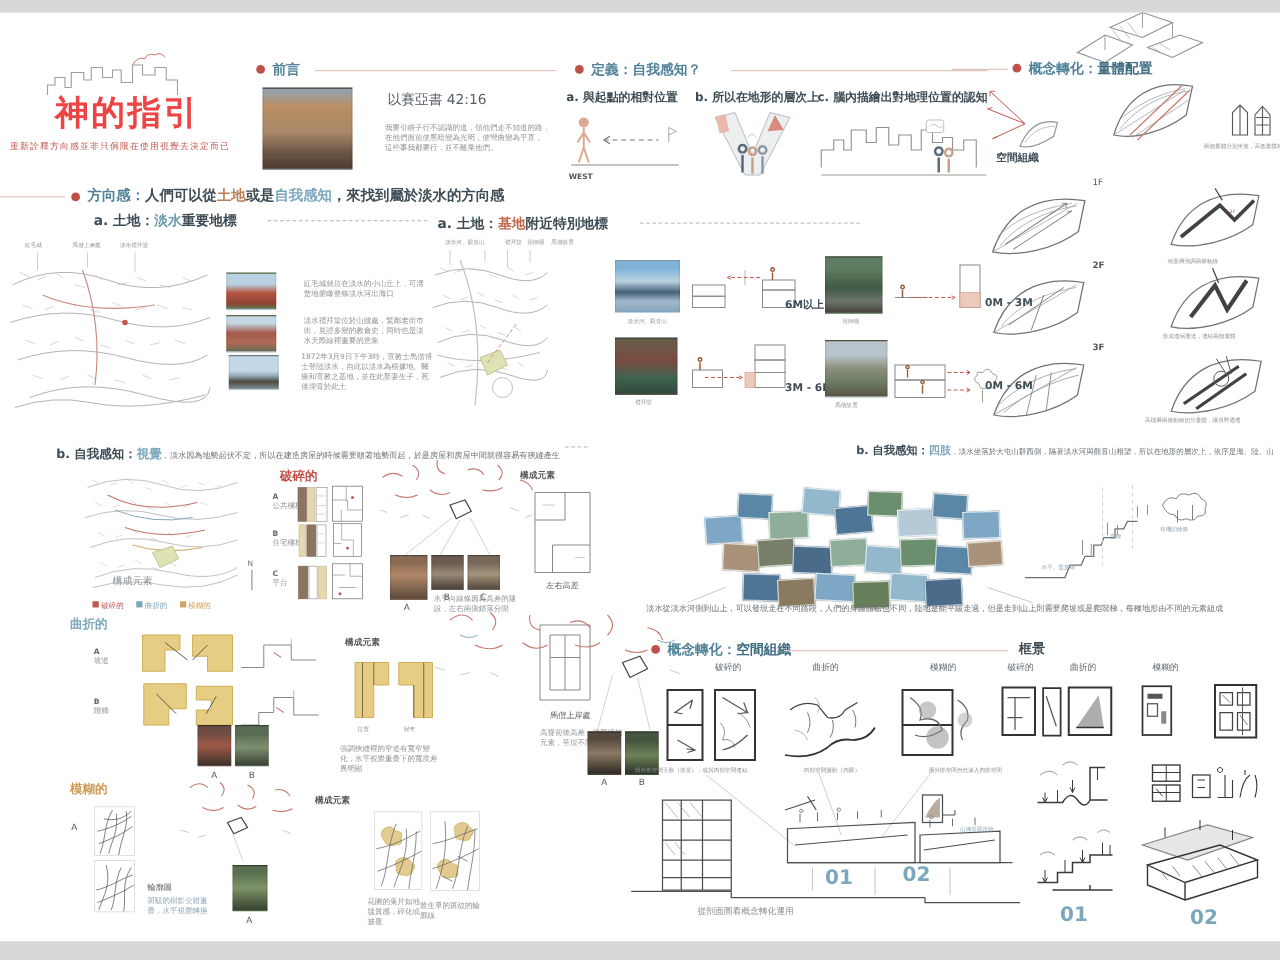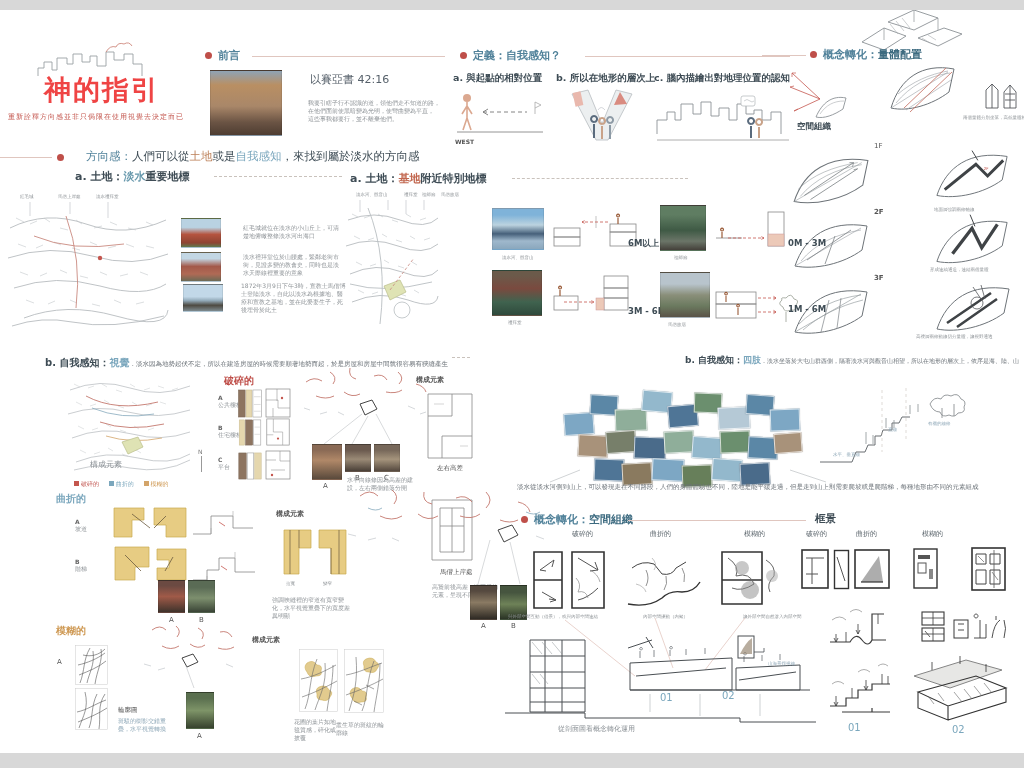--- a/index.html
+++ b/index.html
@@ -12,21 +12,21 @@
 .dline{position:absolute;height:0;border-top:1px dashed #c9c2bc}
 .h-teal{color:#51829a;font-weight:bold;font-size:11px;white-space:nowrap}
 .h-teal b{color:#3d6b80}
 .h-dark{color:#3e4c55;font-weight:bold;white-space:nowrap}
 .cap{color:#8f9498;font-size:6px;line-height:1.35}
 .micro{font-size:6px;transform:scale(.75);transform-origin:0 0;color:#8f9498;white-space:nowrap}
 .tag{font-size:7px;color:#555}
 .blue{color:#7ba7bd}.red{color:#bf4f49}.orange{color:#cf9a55}.land{color:#bc7f57}.sitered{color:#c2674f}
 .sublabel{font-size:10px;font-weight:bold;white-space:nowrap}
 .dist{font-size:8.5px;font-weight:bold;color:#3e4c55;white-space:nowrap}
-.mk{font-size:10px;font-weight:normal;color:#7ba7bd}
+.mk{font-size:16px;font-weight:bold;color:#7ba7bd}
 .ph{position:absolute;border:1px solid rgba(0,0,0,.08)}
 .cat{font-size:7px;color:#5a646b;white-space:nowrap}
 .nwrap{white-space:nowrap}
 svg{position:absolute;overflow:visible}
 .collage-item{position:absolute;border:1px solid rgba(255,255,255,.7);box-shadow:0 0 1px rgba(0,0,0,.35)}
 </style>
 </head>
 <body>
 
 <div class="bar" style="top:0;height:10px"></div>
@@ -144,21 +144,21 @@
 <svg class="abs" style="left:933px;top:276px" width="80" height="62" viewBox="0 0 80 60">
   <path d="M4,52 C14,22 38,6 76,12 L71,36 C52,50 24,56 4,52 Z" fill="none" stroke="#6d7378" stroke-width="1"></path>
   <path d="M14,46 L58,16 M24,50 L64,22" stroke="#3f4346" stroke-width="2.6"></path>
   <circle cx="44" cy="26" r="6" fill="none" stroke="#55585c" stroke-width="0.8"></circle>
   <path d="M40,10 l8,12 M48,8 l4,14" stroke="#55585c" stroke-width="0.8"></path>
 </svg>
 <div class="abs micro" style="left:916px;top:333px">高樓層兩條動線切分量體，讓視野通透</div>
 
 <div class="hline" style="left:0;top:157px;width:52px"></div>
 <div class="bullet" style="left:57px;top:154px"></div>
-<div class="abs nwrap" style="left:86px;top:149px;font-size:11.5px;font-weight:normal">
+<div class="abs nwrap" style="left:70px;top:149px;font-size:11.5px;font-weight:bold">
   <span style="color:#51829a">方向感：</span><span style="color:#3e4c55">人們可以從</span><span class="land">土地</span><span style="color:#3e4c55">或是</span><span class="blue">自我感知</span><span style="color:#3e4c55">，來找到屬於淡水的方向感</span>
 </div>
 
 <div class="abs nwrap" style="left:75px;top:169px;font-size:11px;font-weight:bold">
   <span style="color:#3e4c55">a. 土地：</span><span style="color:#6899ad">淡水</span><span style="color:#3e4c55">重要地標</span>
 </div>
 <div class="dline" style="left:214px;top:176px;width:128px"></div>
 <div class="abs micro" style="left:20px;top:193px">紅毛城</div>
 <div class="abs micro" style="left:58px;top:193px">馬偕上岸處</div>
 <div class="abs micro" style="left:96px;top:193px">淡水禮拜堂</div>
@@ -230,21 +230,21 @@
 <div class="abs dist" style="left:788px;top:238px">0M - 3M</div>
 <div class="ph" style="left:660px;top:272px;width:50px;height:46px;background:linear-gradient(180deg,#b8c4cc 25%,#8a8f7a 50%,#6b7a5f 75%,#5a5348 100%)"></div>
 <div class="abs micro" style="left:668px;top:321px">馬偕故居</div>
 <svg class="abs" style="left:714px;top:288px" width="84" height="38" viewBox="0 0 84 38">
   <rect x="2" y="4" width="40" height="12" fill="none" stroke="#888" stroke-width="0.8"></rect>
   <rect x="2" y="16" width="40" height="14" fill="none" stroke="#888" stroke-width="0.8"></rect>
   <path d="M12,8 v6 M12,7 a1.3,1.3 0 1 1 .1,0 M24,20 v7 M24,19 a1.3,1.3 0 1 1 .1,0" stroke="#9a5b38" stroke-width="1.1" fill="none"></path>
   <path d="M44,10 H62 m0,0 l-3,-2 m3,2 l-3,2 M44,24 H62 m0,0 l-3,-2 m3,2 l-3,2" stroke="#c4564e" stroke-width="0.8" stroke-dasharray="3,2" fill="none"></path>
   <path d="M72,10 q5,-6 8,1 q6,1 2,6 q2,6 -5,5 q-7,3 -8,-3 q-6,-3 -1,-7 q-2,-3 4,-2 M72,24 v10" fill="none" stroke="#8a9184" stroke-width="0.7"></path>
 </svg>
-<div class="abs dist" style="left:788px;top:304px">1M - 6M</div>
+<div class="abs dist" style="left:788px;top:304px">0M - 6M</div>
 
 <div class="abs nwrap" style="left:45px;top:351px">
   <span style="font-size:10px;font-weight:bold;color:#3e4c55">b. 自我感知：</span><span style="font-size:10px;font-weight:bold" class="blue">視覺</span><span style="font-size:6.5px;color:#6b7278">．淡水因為地勢起伏不定，所以在建造房屋的時候需要順著地勢而起，於是房屋和房屋中間就很容易有狹縫產生</span>
 </div>
 <div class="dline" style="left:452px;top:357px;width:18px"></div>
 
 <svg class="abs" style="left:66px;top:372px" width="128" height="106" viewBox="0 0 128 106">
   <path d="M4,18 Q34,6 64,16 T124,14 M2,42 Q32,32 62,40 T124,38 M6,66 Q36,54 66,62 T124,60 M10,90 Q40,78 72,86 T124,82" fill="none" stroke="#b3b8bc" stroke-width="0.7"></path>
   <path d="M8,12 l6,3 M22,16 l6,-2 M36,12 l5,3 M50,18 l6,2 M64,12 l5,3 M78,18 l6,-2 M92,14 l6,2 M106,18 l6,-2 M10,30 l6,3 M24,34 l6,-2 M38,28 l5,3 M52,34 l6,2 M66,30 l5,3 M80,34 l6,-2 M94,30 l6,2 M12,54 l6,3 M26,58 l6,-2 M40,52 l5,3 M54,58 l6,2 M68,54 l5,3 M82,58 l6,-2 M14,78 l6,3 M28,82 l6,-2 M42,76 l5,3 M56,82 l6,2 M70,78 l5,3" stroke="#c6cacd" stroke-width="0.5"></path>
   <path d="M20,24 Q50,40 92,30 M34,50 Q62,60 98,52" fill="none" stroke="#c4786e" stroke-width="0.9"></path>

